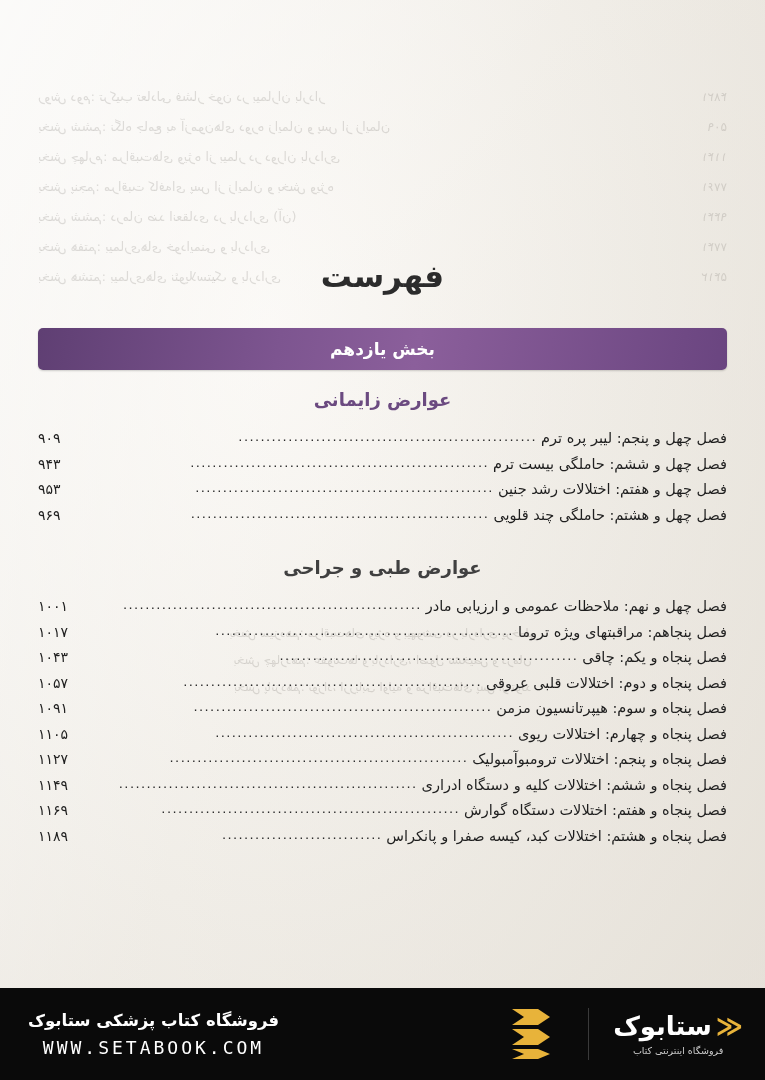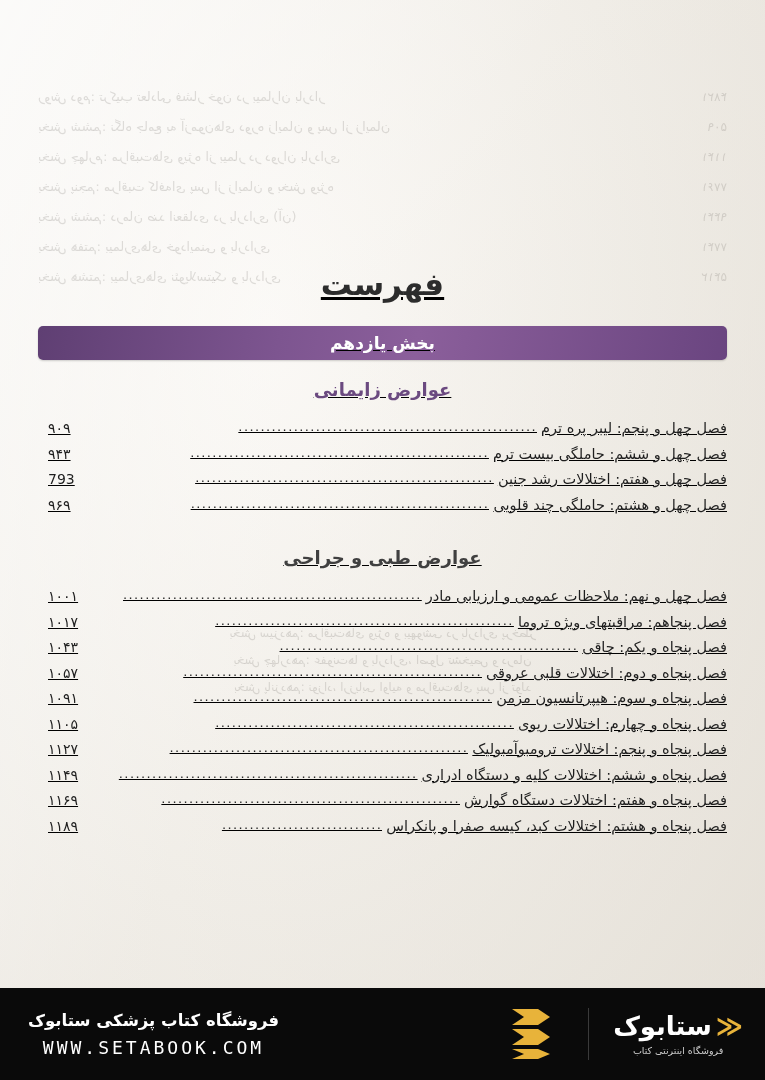--- a/index.html
+++ b/index.html
@@ -31,23 +31,22 @@
       radial-gradient(ellipse at 35% 30%, #fbf9f6 0%, #efece6 55%, #e6e1d9 100%);
     pointer-events: none;
   }
 
   .content {
     position: absolute;
     top: 0;
     left: 0;
     right: 0;
     bottom: 0;
-    padding: 16px 38px;
+    padding: 8px 38px;
     box-sizing: border-box;
-    text-decoration: underline;
   }
 
   
   .bleed {
     position: absolute;
     left: 38px;
     right: 38px;
     color: rgba(80, 70, 66, 0.17);
     font-size: 13px;
     line-height: 30px;
@@ -78,22 +77,22 @@
     position: relative;
     z-index: 3;
   }
 
   .section {
     position: relative;
     z-index: 3;
   }
 
   .part-banner {
-    margin: 24px 0 0 0;
-    height: 34px;
+    margin: 34px 0 0 0;
+    height: 42px;
     border-radius: 5px;
     display: flex;
     align-items: center;
     justify-content: center;
     color: #ffffff;
     font-size: 17px;
     font-weight: bold;
     letter-spacing: 0.5px;
     box-shadow: 0 1px 2px rgba(0,0,0,0.18);
   }
@@ -141,21 +140,20 @@
     transform: translateY(-2px);
   }
   .toc-page {
     direction: ltr;
     unicode-bidi: bidi-override;
     white-space: nowrap;
     font-size: 14px;
     color: #1e1e1e;
     min-width: 44px;
     text-align: left;
-    margin-left: 10px;
   }
 
   .list-gap { height: 10px; }
 
   
   .footer-bar {
     position: absolute;
     left: 0;
     right: 0;
     bottom: 0;
@@ -301,21 +299,21 @@
           <span class="toc-page">۹۰۹</span>
         </li>
         <li class="toc-item">
           <span class="toc-label">فصل چهل و ششم: حاملگی بیست ترم</span>
           <span class="toc-dots">......................................................</span>
           <span class="toc-page">۹۴۳</span>
         </li>
         <li class="toc-item">
           <span class="toc-label">فصل چهل و هفتم: اختلالات رشد جنین</span>
           <span class="toc-dots">......................................................</span>
-          <span class="toc-page">793</span>
+          <span class="toc-page">۹۵۳</span>
         </li>
         <li class="toc-item">
           <span class="toc-label">فصل چهل و هشتم: حاملگی چند قلویی</span>
           <span class="toc-dots">......................................................</span>
           <span class="toc-page">۹۶۹</span>
         </li>
       </ul>
     </div>
 
     <div class="list-gap"></div>

